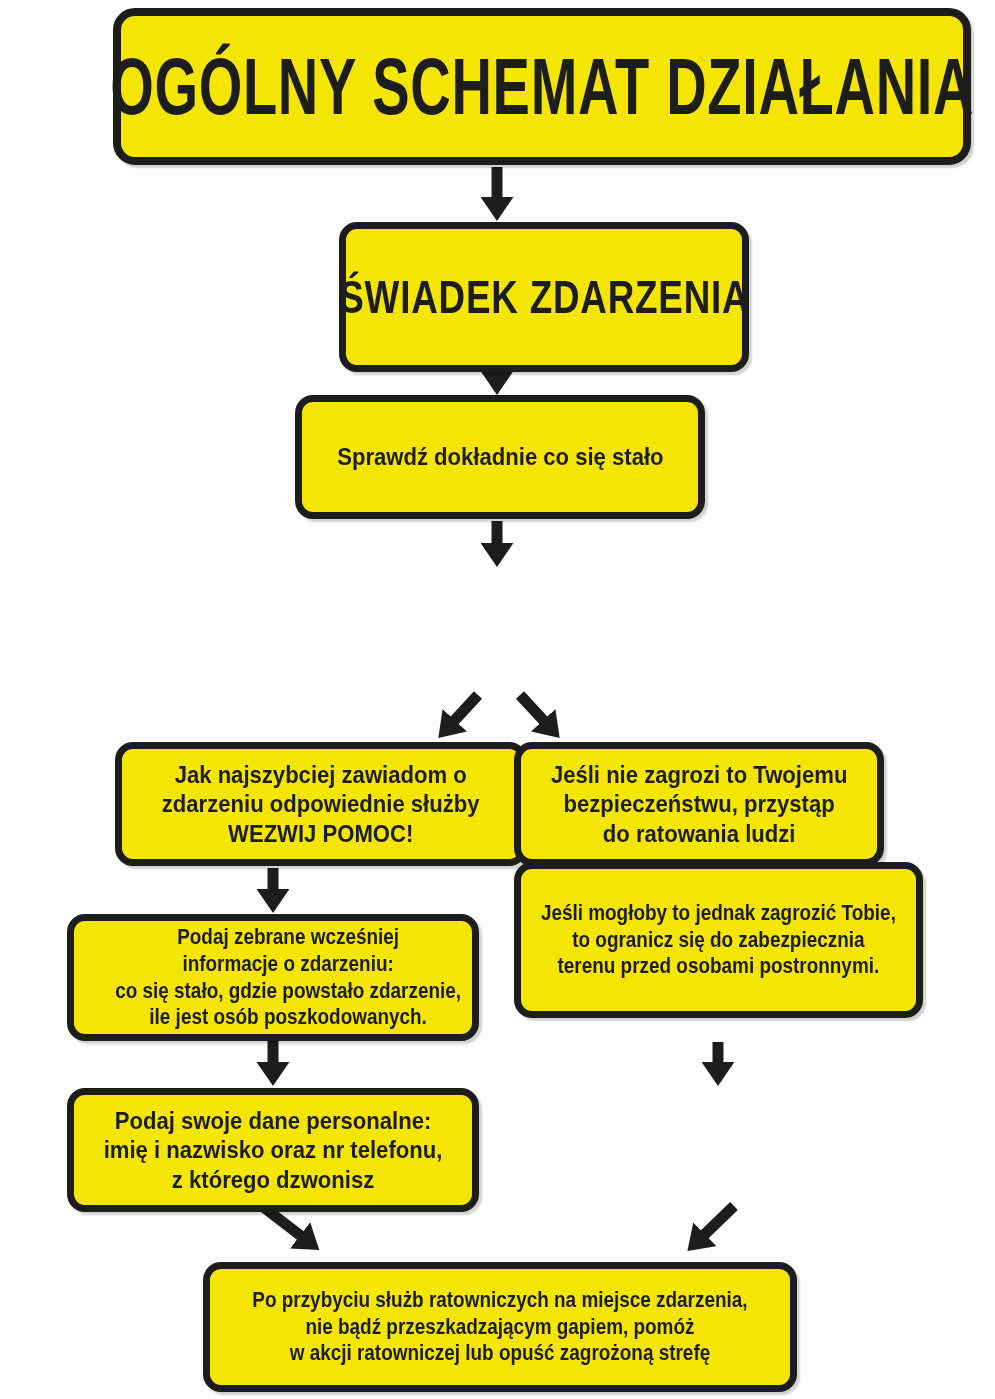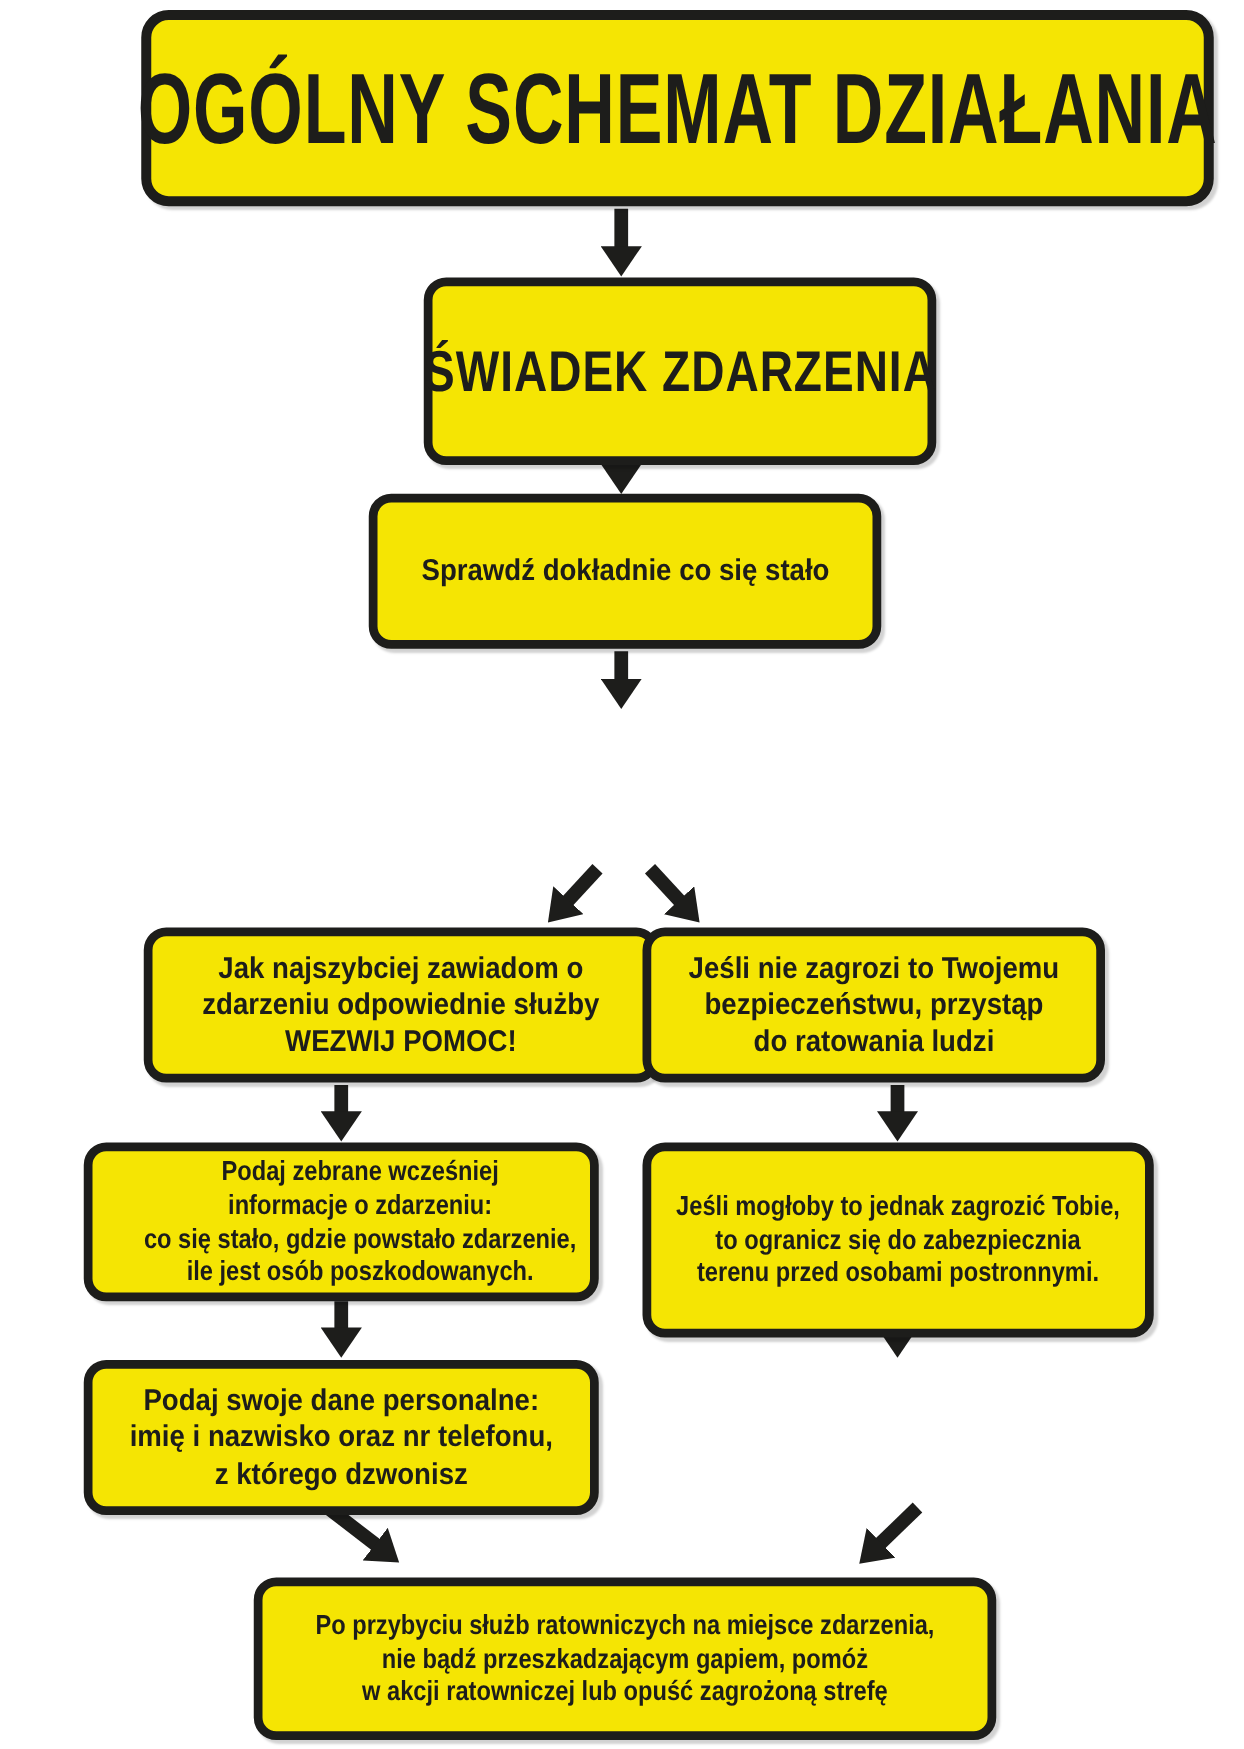--- a/index.html
+++ b/index.html
@@ -108,21 +108,21 @@
 do ratowania ludzi</span>
   </div>
 
   <div class="box dense" style="left:67px; top:914px; width:412px; height:127px;padding-left:30px;">
     <span class="txt">Podaj zebrane wcześniej
 informacje o zdarzeniu:
 co się stało, gdzie powstało zdarzenie,
 ile jest osób poszkodowanych.</span>
   </div>
 
-  <div class="box dense" style="left:514px; top:914px; width:409px; height:156px;">
+  <div class="box dense" style="left:514px; top:862px; width:409px; height:156px;">
     <span class="txt">Jeśli mogłoby to jednak zagrozić Tobie,
 to ogranicz się do zabezpiecznia
 terenu przed osobami postronnymi.</span>
   </div>
 
   <div class="box" style="left:67px; top:1088px; width:412px; height:124px;">
     <span class="txt">Podaj swoje dane personalne:
 imię i nazwisko oraz nr telefonu,
 z którego dzwonisz</span>
   </div>

